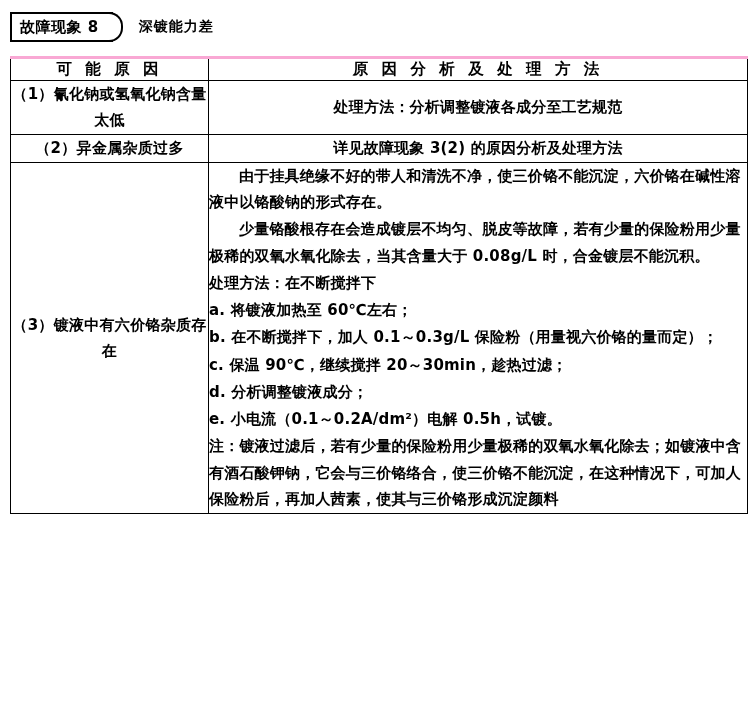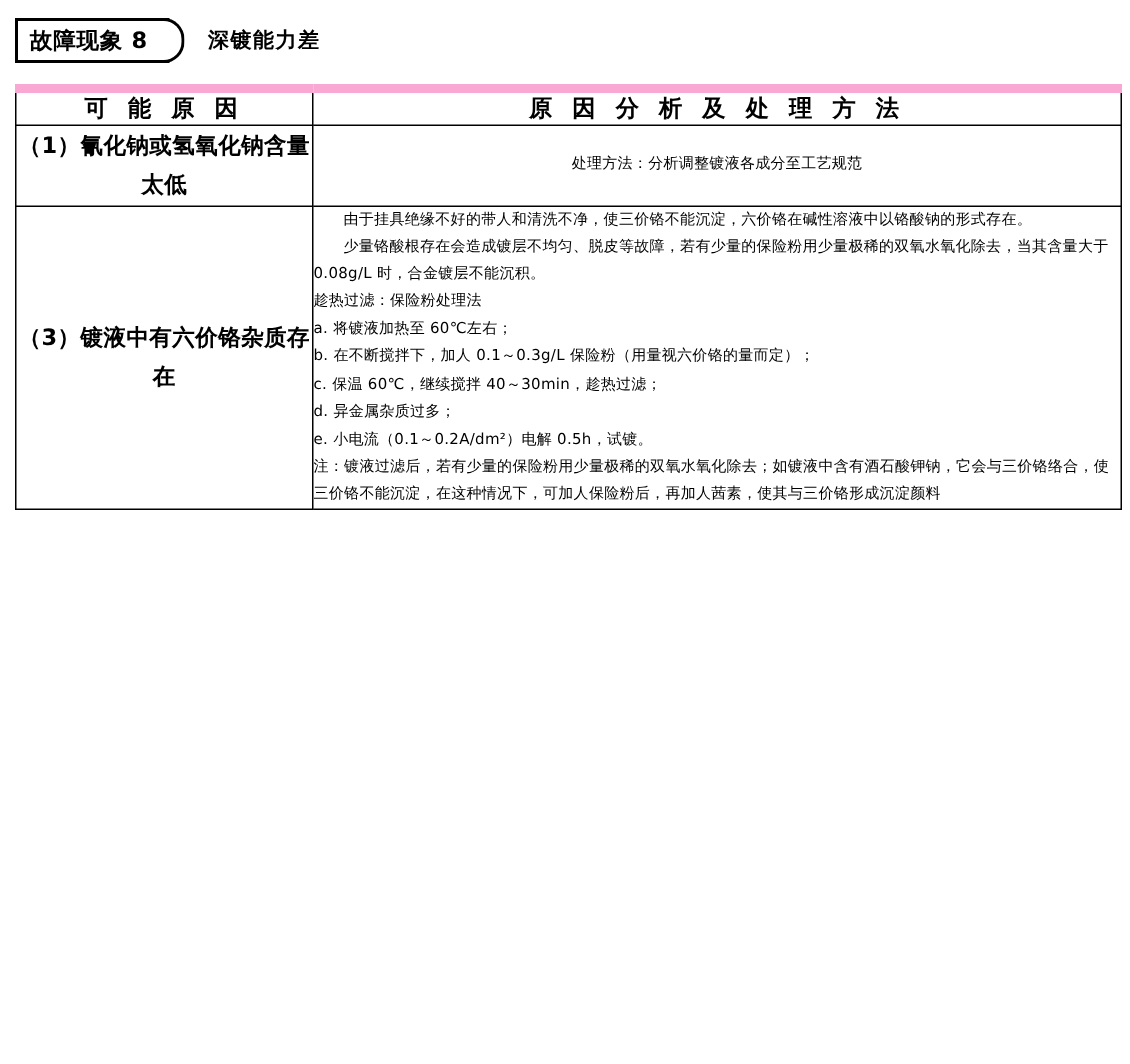--- a/index.html
+++ b/index.html
@@ -70,21 +70,21 @@
     width: 737px;
     margin-left: 2px;
     table-layout: fixed;
   }
   table.fault-table td, table.fault-table th {
     border: 1px solid #000;
     vertical-align: top;
     padding: 0;
   }
   table.fault-table .outer-top td {
-    border-top: 6px solid #f9a8d4;
+    border-top: 3px solid #f9a8d4;
   }
   .col-cause { width: 198px; }
   .col-detail { width: 539px; }
 
   .th-cell {
     text-align: center;
     font-weight: bold;
     font-size: 15.5px;
     letter-spacing: 4px;
     padding: 9px 0 9px 0;
@@ -95,22 +95,22 @@
     font-size: 15px;
     line-height: 1.75;
     padding: 9px 8px 9px 12px;
     letter-spacing: 0.3px;
     text-align: center;
   }
   .cause-cell.mid {
     vertical-align: middle;
   }
   .detail-cell {
-    font-weight: normal;
-    font-size: 10px;
+    font-weight: bold;
+    font-size: 15px;
     line-height: 1.75;
     padding: 9px 12px 9px 12px;
   }
   .detail-cell.center {
     text-align: center;
     vertical-align: middle;
   }
   .detail-cell p {
     margin: 0 0 1px 0;
     letter-spacing: 0.2px;
@@ -143,31 +143,37 @@
         <td class="th-cell">原 因 分 析 及 处 理 方 法</td>
       </tr>
 
       <tr>
         <td class="cause-cell">（1）氰化钠或氢氧化钠含量太低</td>
         <td class="detail-cell center">
           <p>处理方法：分析调整镀液各成分至工艺规范</p>
         </td>
       </tr>
 
+      <tr>
+        <td class="cause-cell">（2）异金属杂质过多</td>
+        <td class="detail-cell center">
+          <p>详见故障现象 3(2) 的原因分析及处理方法</p>
+        </td>
+      </tr>
 
       <tr>
         <td class="cause-cell mid">（3）镀液中有六价铬杂质存在</td>
         <td class="detail-cell">
           <p class="indent">由于挂具绝缘不好的带人和清洗不净，使三价铬不能沉淀，六价铬在碱性溶液中以铬酸钠的形式存在。</p>
           <p class="indent">少量铬酸根存在会造成镀层不均匀、脱皮等故障，若有少量的保险粉用少量极稀的双氧水氧化除去，当其含量大于 0.08g/L 时，合金镀层不能沉积。</p>
-          <p class="hang">趁热过滤：保险粉处理法</p>
+          <p class="hang">处理方法：在不断搅拌下</p>
           <p class="hang">a. 将镀液加热至 60℃左右；</p>
           <p class="hang">b. 在不断搅拌下，加人 0.1～0.3g/L 保险粉（用量视六价铬的量而定）；</p>
-          <p class="hang">c. 保温 60℃，继续搅拌 40～30min，趁热过滤；</p>
-          <p class="hang">d. 异金属杂质过多；</p>
+          <p class="hang">c. 保温 90℃，继续搅拌 20～30min，趁热过滤；</p>
+          <p class="hang">d. 分析调整镀液成分；</p>
           <p class="hang">e. 小电流（0.1～0.2A/dm²）电解 0.5h，试镀。</p>
           <p class="hang">注：镀液过滤后，若有少量的保险粉用少量极稀的双氧水氧化除去；如镀液中含有酒石酸钾钠，它会与三价铬络合，使三价铬不能沉淀，在这种情况下，可加人保险粉后，再加人茜素，使其与三价铬形成沉淀颜料</p>
         </td>
       </tr>
     </tbody>
   </table>
 
 </div>
 
 </body></html>

